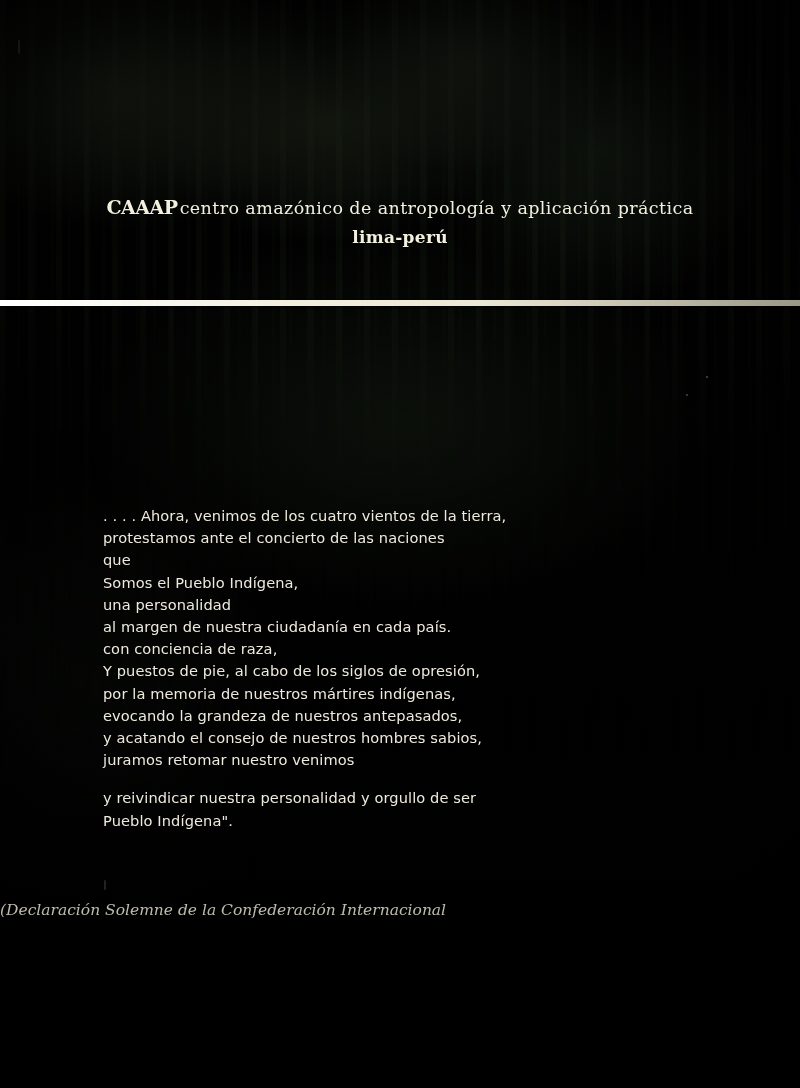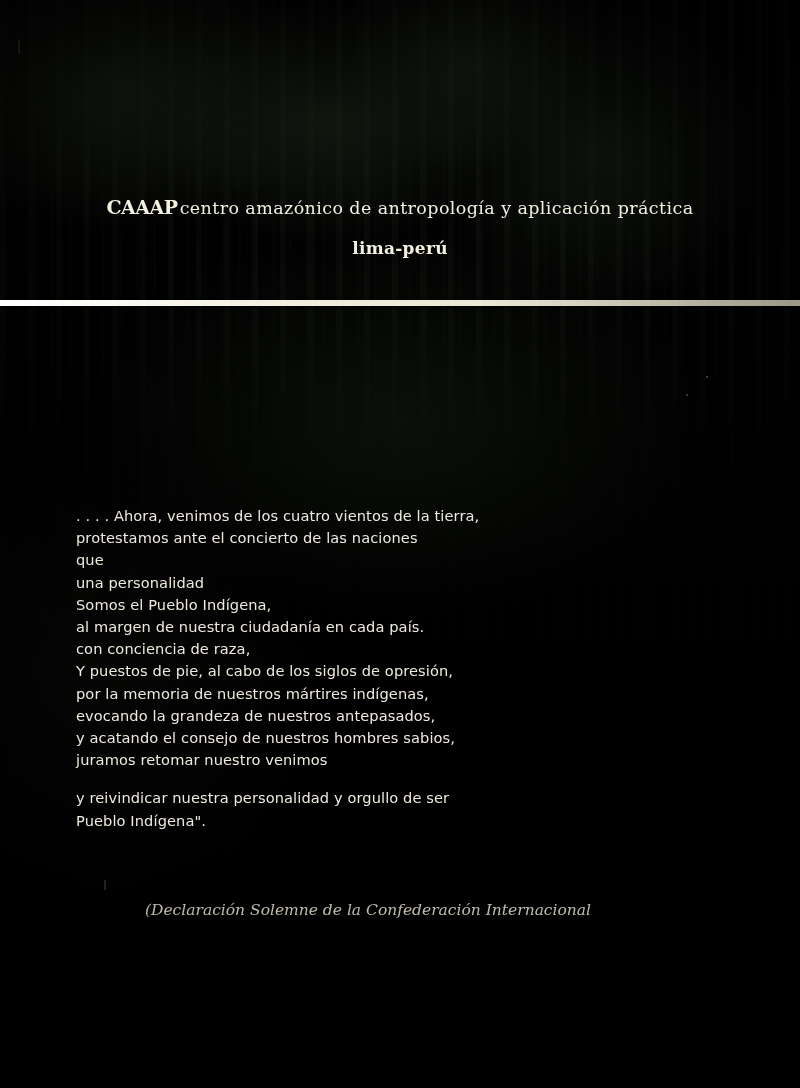--- a/index.html
+++ b/index.html
@@ -74,21 +74,21 @@
     font-family: "DejaVu Serif", serif;
     font-weight: bold;
     font-size: 19px;
     letter-spacing: -0.5px;
     margin-right: 2px;
   }
   .masthead-line2 {
     font-family: "DejaVu Serif", serif;
     font-size: 17px;
     font-weight: bold;
-    margin-top: 20px;
+    margin-top: 9px;
     letter-spacing: 0.3px;
   }
 
   
   .rule {
     position: absolute;
     top: 300px;
     left: 0;
     width: 800px;
     height: 6px;
@@ -101,42 +101,41 @@
     left: 0;
     width: 800px;
     height: 6px;
     background: linear-gradient(to right, rgba(0,0,0,0) 0%, rgba(0,0,0,0) 60%, rgba(0,0,0,0.25) 100%);
   }
 
   
   .quote {
     position: absolute;
     top: 505px;
-    left: 76px;
+    left: 103px;
     width: 560px;
     color: #efeade;
     font-size: 14.6px;
     line-height: 22.2px;
     font-family: "DejaVu Sans", sans-serif;
     letter-spacing: 0.1px;
   }
   .quote .ln {
     white-space: pre-wrap;
   }
   .quote .gap {
     margin-top: 16px;
   }
 
   
   .attribution {
     position: absolute;
     top: 898px;
     left: 0;
     width: 736px;
-    text-align: center;
     color: #d9d5c4;
     font-family: "DejaVu Serif", serif;
     font-style: italic;
     font-size: 15.5px;
     line-height: 25px;
     opacity: 0.88;
   }
 </style>
 </head>
 <body>
@@ -158,22 +157,22 @@
     <div class="masthead-line2">lima-perú</div>
   </div>
 
   <div class="rule"></div>
   <div class="rule-taper"></div>
 
   <div class="quote">
     <div class="ln">. . . . Ahora, venimos de los cuatro vientos de la tierra,</div>
     <div class="ln">protestamos ante el concierto de las naciones</div>
     <div class="ln">que</div>
+    <div class="ln">Somos el Pueblo Indígena,</div>
     <div class="ln">una personalidad</div>
-    <div class="ln">Somos el Pueblo Indígena,</div>
     <div class="ln">al margen de nuestra ciudadanía en cada país.</div>
     <div class="ln">con conciencia de raza,</div>
     <div class="ln">Y puestos de pie, al cabo de los siglos de opresión,</div>
     <div class="ln">por la memoria de nuestros mártires indígenas,</div>
     <div class="ln">evocando la grandeza de nuestros antepasados,</div>
     <div class="ln">y acatando el consejo de nuestros hombres sabios,</div>
     <div class="ln">juramos retomar nuestro venimos</div>
     <div class="ln gap">y reivindicar nuestra personalidad y orgullo de ser</div>
     <div class="ln">Pueblo Indígena".</div>
   </div>

